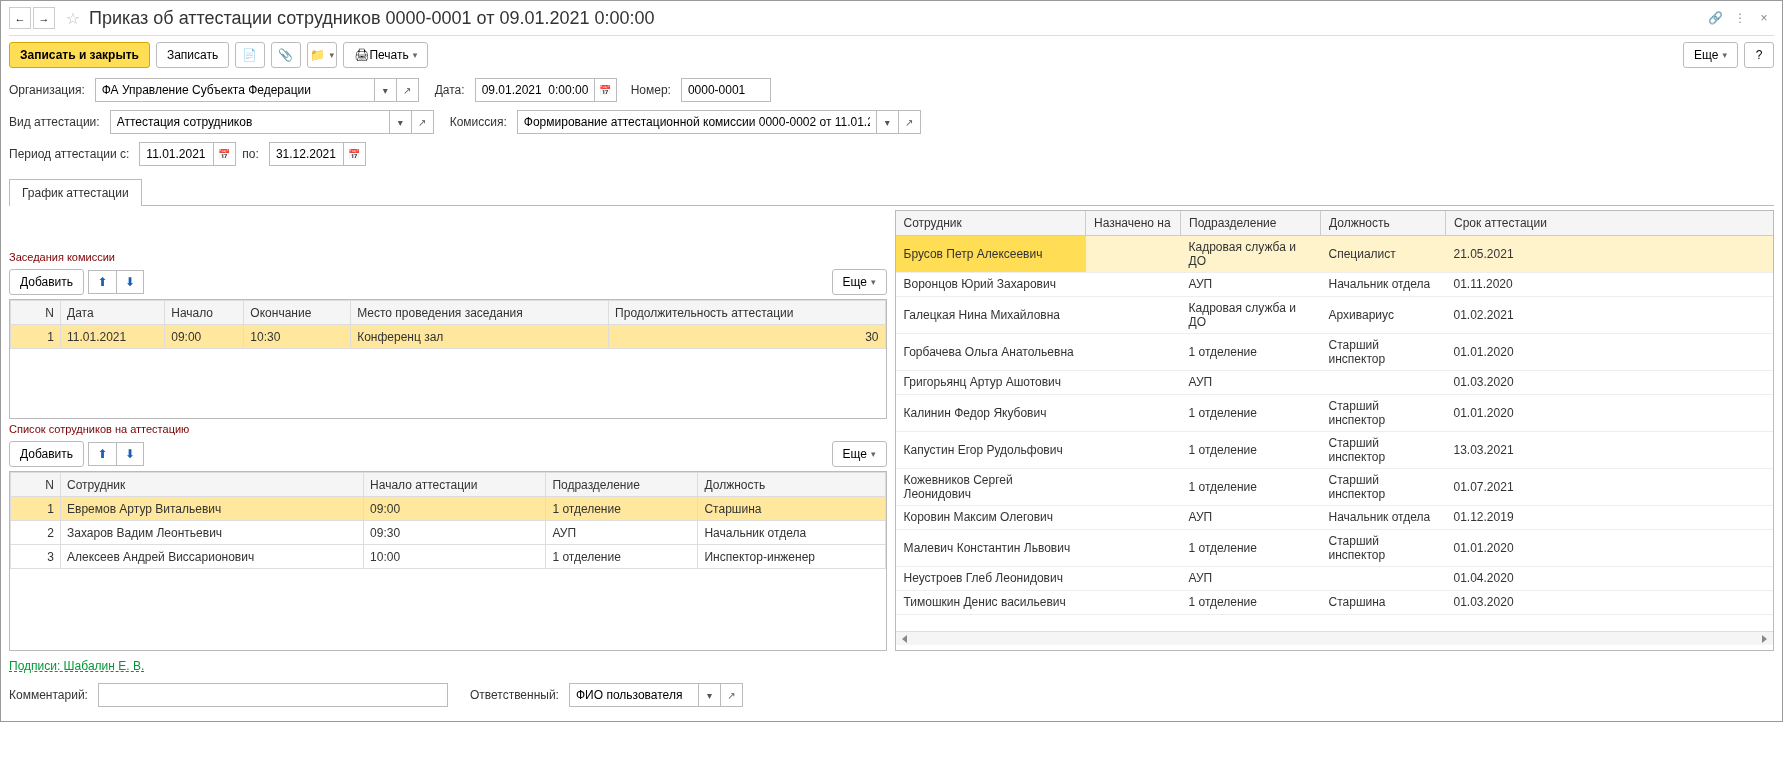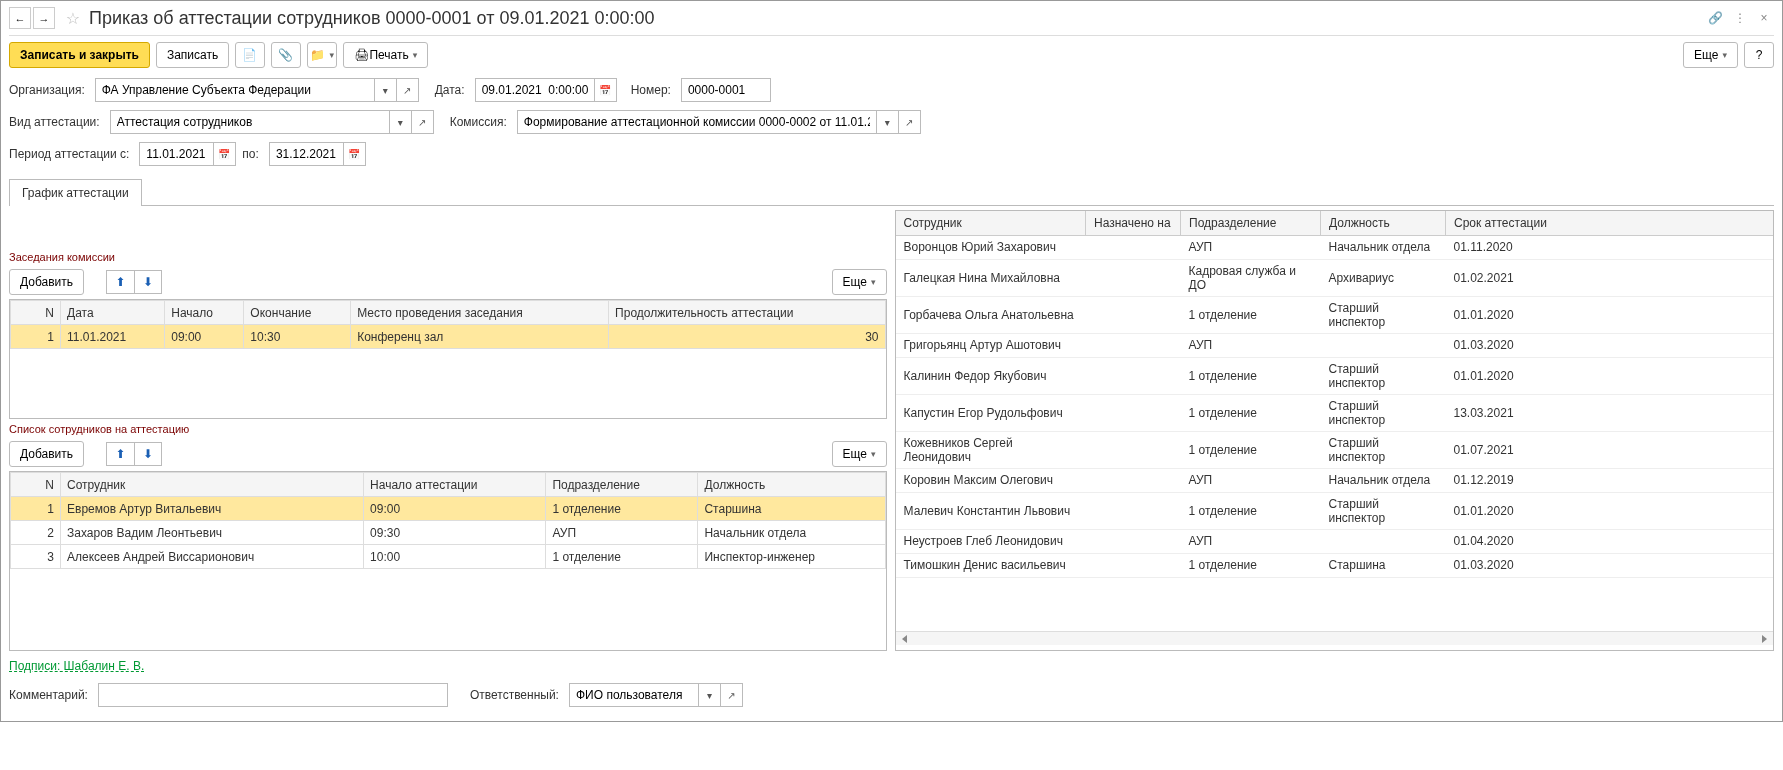--- a/index.html
+++ b/index.html
@@ -32,21 +32,21 @@
 .tabs { display: flex; border-bottom: 1px solid #bbb; margin-top: 8px; }
 .tab { padding: 6px 12px; border: 1px solid #bbb; border-bottom: none; background: #f8f8f8; cursor: pointer; margin-right: -1px; }
 .tab.active { background: #fff; position: relative; top: 1px; }
 
 
 .main { display: flex; gap: 8px; margin-top: 4px; }
 .left { flex: 1; margin-top: 37px; }
 .right { flex: 1; border: 1px solid #bbb; }
 
 .section-title { color: #7a0000; font-size: 11px; padding: 4px 0 2px 0; }
-.section-bar { display: flex; align-items: center; gap: 22px; padding: 4px 0; }
+.section-bar { display: flex; align-items: center; gap: 4px; padding: 4px 0; }
 .icon-btn { width: 28px; height: 24px; border: 1px solid #bbb; background: #fff; cursor: pointer; display: flex; align-items: center; justify-content: center; font-size: 12px; }
 .icon-btn .up { color: #1a5fb4; }
 .icon-btn .down { color: #1a5fb4; }
 .btn-group { display: flex; }
 .btn-group .icon-btn:first-child { border-right: none; }
 
 
 .tbl { width: 100%; border-collapse: collapse; }
 .tbl th, .tbl td { border: 1px solid #ddd; padding: 4px 6px; text-align: left; font-weight: normal; font-size: 12px; height: 24px; }
 .tbl th { background: #f5f5f5; color: #333; }
@@ -256,20 +256,27 @@
           <thead>
             <tr>
               <th style="width:190px">Сотрудник</th>
               <th style="width:95px">Назначено на</th>
               <th style="width:140px">Подразделение</th>
               <th style="width:125px">Должность</th>
               <th>Срок аттестации</th>
             </tr>
           </thead>
           <tbody id="right-body">
+              <tr class="sel">
+                <td>Брусов Петр Алексеевич</td>
+                <td></td>
+                <td>Кадровая служба и ДО</td>
+                <td>Специалист</td>
+                <td>21.05.2021</td>
+              </tr>
               <tr class="">
                 <td>Воронцов Юрий Захарович</td>
                 <td></td>
                 <td>АУП</td>
                 <td>Начальник отдела</td>
                 <td>01.11.2020</td>
               </tr>
               <tr class="">
                 <td>Галецкая Нина Михайловна</td>
                 <td></td>

